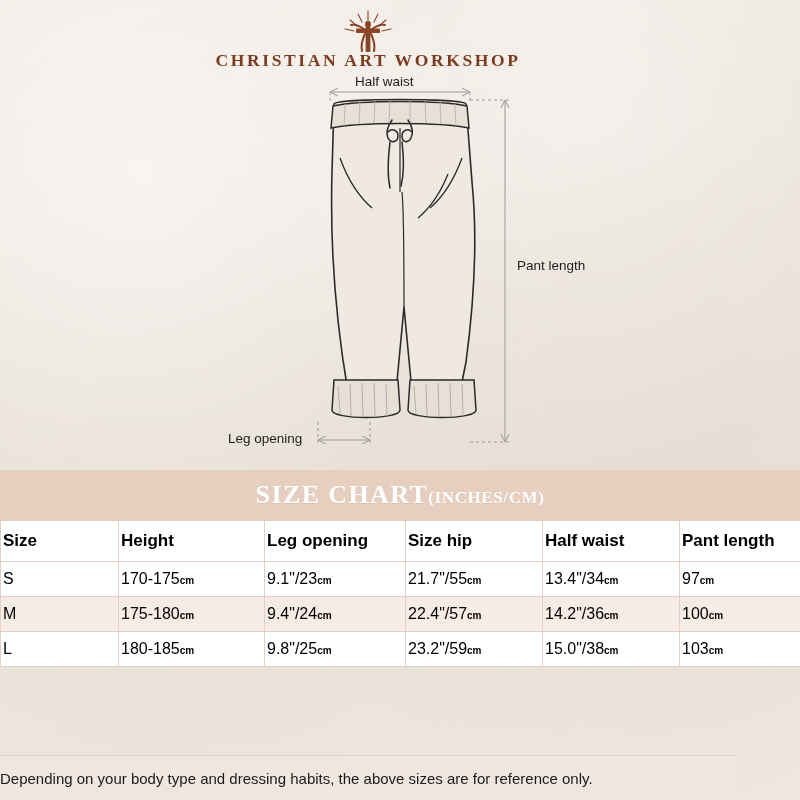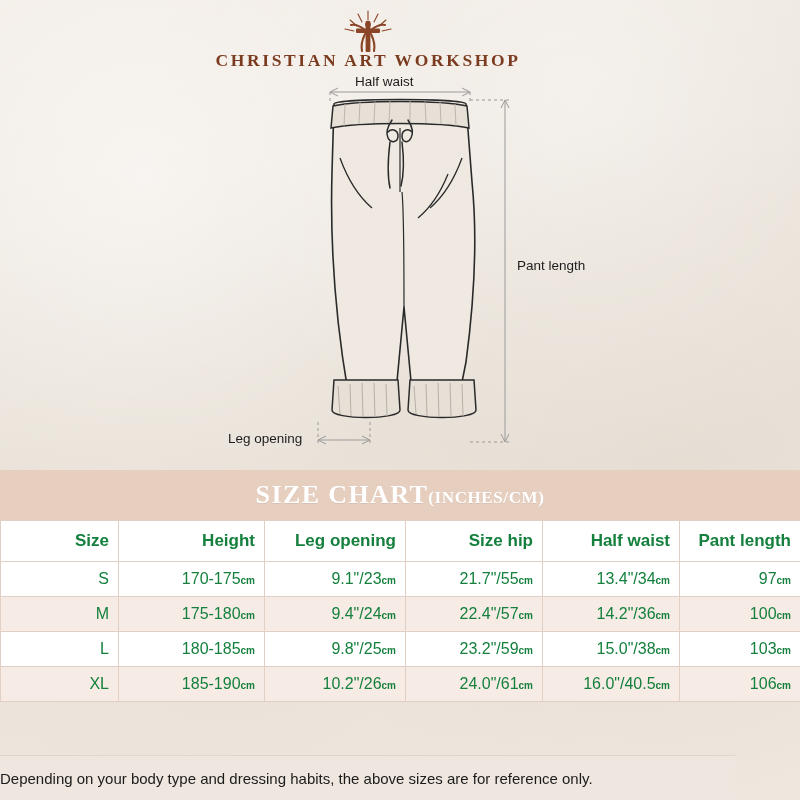--- a/index.html
+++ b/index.html
@@ -106,25 +106,25 @@
   table.size-table col.c0 { width: 118px; }
   table.size-table col.c1 { width: 146px; }
   table.size-table col.c2 { width: 141px; }
   table.size-table col.c3 { width: 137px; }
   table.size-table col.c4 { width: 137px; }
   table.size-table col.c5 { width: 121px; }
 
   table.size-table th,
   table.size-table td {
     border: 1px solid #e2cfc3;
-    text-align: right;
+    text-align: left;
     height: 34px;
     font-size: 16px;
-    color: #15803d;
-    padding: 0 9px;
+    color: #000000;
+    padding: 0 2px;
   }
   table.size-table thead th {
     font-weight: 700;
     font-size: 17px;
     height: 40px;
     background: #ffffff;
   }
   table.size-table tbody tr.alt td {
     background: #f7ece5;
   }
@@ -321,28 +321,20 @@
           <td>100<span class="cm">cm</span></td>
         </tr>
         <tr>
           <td class="size-col">L</td>
           <td>180-185<span class="cm">cm</span></td>
           <td>9.8"/25<span class="cm">cm</span></td>
           <td>23.2"/59<span class="cm">cm</span></td>
           <td>15.0"/38<span class="cm">cm</span></td>
           <td>103<span class="cm">cm</span></td>
         </tr>
-        <tr class="alt">
-          <td class="size-col">XL</td>
-          <td>185-190<span class="cm">cm</span></td>
-          <td>10.2"/26<span class="cm">cm</span></td>
-          <td>24.0"/61<span class="cm">cm</span></td>
-          <td>16.0"/40.5<span class="cm">cm</span></td>
-          <td>106<span class="cm">cm</span></td>
-        </tr>
       </tbody>
     </table>
   </div>
 
   <div class="footnote">
     <span>Depending on your body type and dressing habits, the above sizes are for reference only.</span>
   </div>
 
 </div>
 

